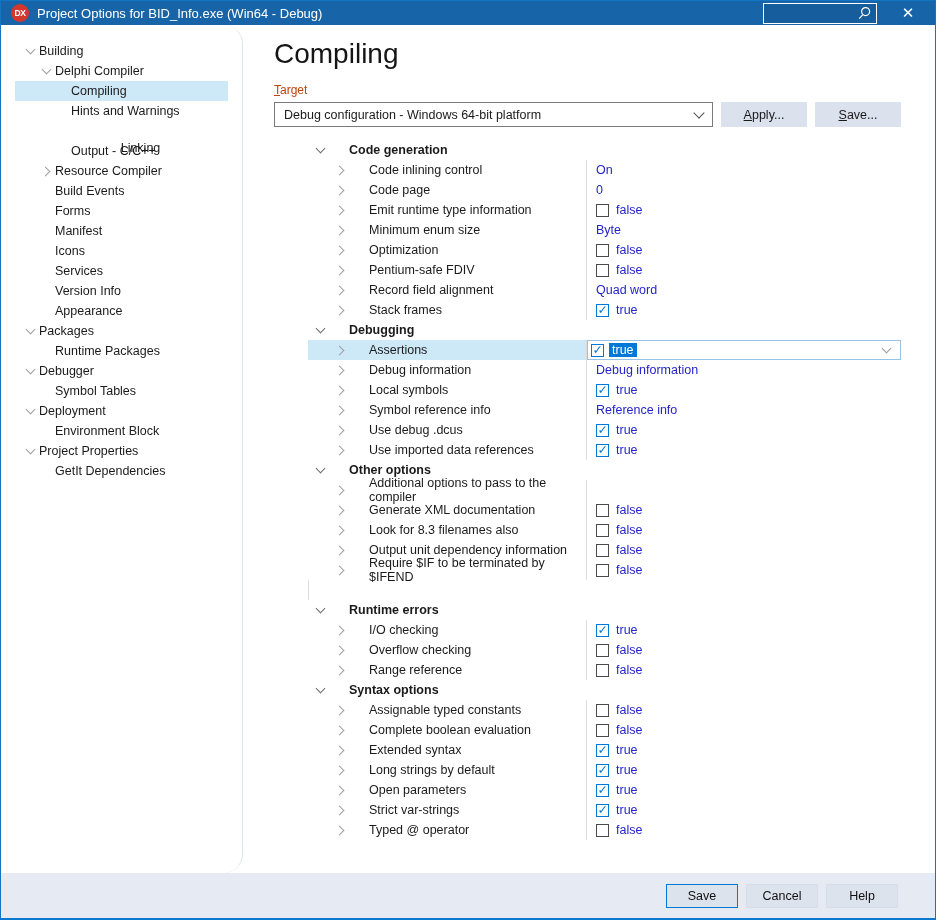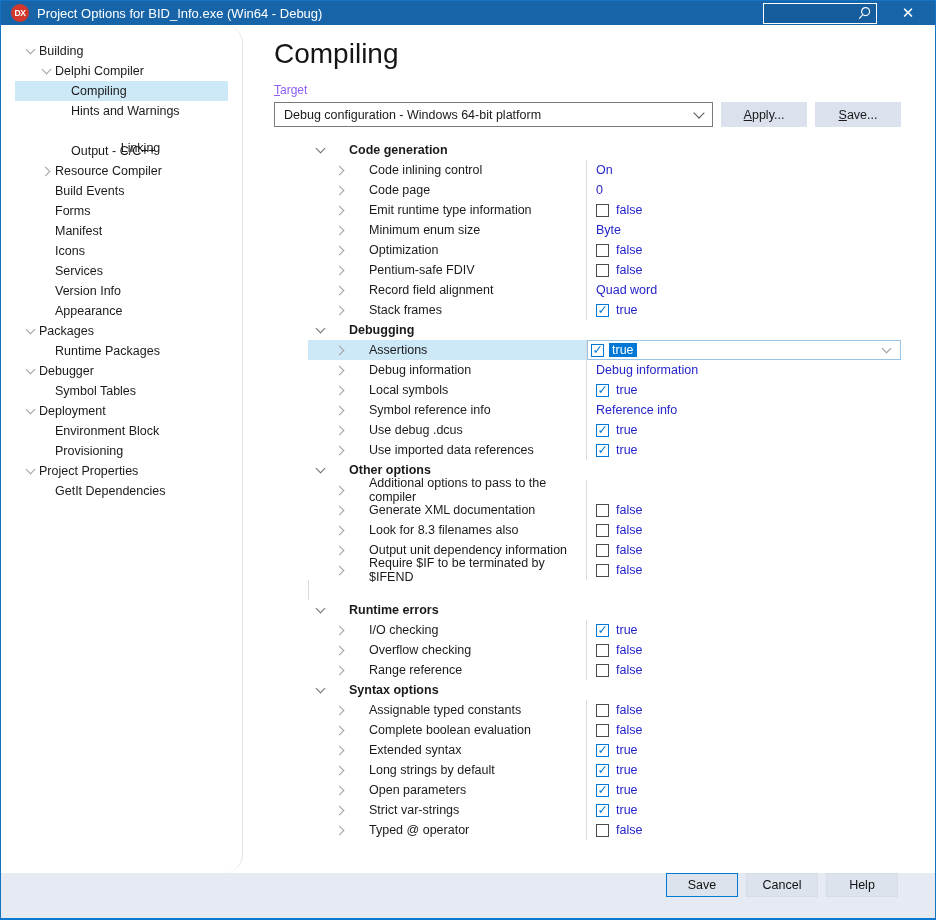--- a/index.html
+++ b/index.html
@@ -32,21 +32,21 @@
   .nav-row.selected { background:#cde8f7; }
   .chev-box { width:18px; height:20px; display:flex; align-items:center; justify-content:center; flex:none; }
   .chev { width:6px; height:6px; border-right:1px solid #8d8d8d; border-bottom:1px solid #8d8d8d; display:block; }
   .chev.down  { transform:rotate(45deg); margin-top:-3px; }
   .chev.right { transform:rotate(-45deg); margin-left:-2px; }
   .chev.dark  { border-color:#6e6e6e; }
   .chev.light { border-color:#9f9f9f; }
 
   .main { flex:1; padding-left:31px; box-sizing:border-box; overflow:hidden; }
   .page-title { font-size:28px; font-weight:400; color:#151515; margin-top:13px; }
-  .target-label { margin-top:13px; font-size:12px; color:#8b5cf6; }
+  .target-label { margin-top:13px; font-size:12px; color:#c2410c; }
   .target-row { display:flex; margin-top:5px; align-items:center; }
   .combo { width:439px; height:25px; box-sizing:border-box; border:1px solid #7a7a7a;
            display:flex; align-items:center; padding:0 9px; font-size:12.5px; color:#1a1a1a; background:#fff; }
   .combo .chev { margin-left:auto; width:7px; height:7px; border-color:#555; transform:rotate(45deg); margin-top:-4px; }
   .btn-top { width:86px; height:25px; margin-left:8px; background:#dbe2ee; border:none;
              font-size:12.5px; color:#1a1a1a; display:flex; align-items:center; justify-content:center;
              box-sizing:border-box; font-family:inherit; }
   .mnemo u { text-decoration:underline; }
 
   
@@ -65,21 +65,21 @@
                        font-size:12.5px; font-weight:bold; font-family:"DejaVu Sans",sans-serif; }
   .opt-val.editor-cell { padding:0; }
   .editor { width:100%; height:20px; box-sizing:border-box; border:1px solid #96c3e8; background:#fff;
             display:flex; align-items:center; padding-left:3px; }
   .editor .cb { margin-right:5px; }
   .sel-text { background:#0078d7; color:#fff; padding:0 3px; font-size:12.5px; }
   .editor .chev { margin-left:auto; margin-right:10px; width:6px; height:6px; border-color:#9a9a9a;
                   transform:rotate(45deg); margin-top:-3px; }
 
   
-  .footer { height:45px; flex:none; background:#e6ebf3; display:flex; align-items:flex-start;
+  .footer { height:45px; flex:none; background:#e6ebf3; display:flex; align-items:center;
             justify-content:flex-end; padding-right:37px; gap:8px; }
   .btn { width:72px; height:24px; background:#dde3ed; border:1px solid #d6dde9; font-size:12.5px;
          color:#111; display:flex; align-items:center; justify-content:center; box-sizing:border-box;
          font-family:inherit; }
   .btn.primary { border:1px solid #0078d7; }
 </style>
 </head>
 <body>
 
 <div class="window">
@@ -184,24 +184,20 @@
         <div class="nav-row" style="padding-left: 6px;">
           <span class="chev-box">
             <span class="chev down light"></span>
           </span>
           <span class="nav-label">Deployment</span>
         </div>
         <div class="nav-row" style="padding-left: 22px;">
           <span class="chev-box"></span>
           <span class="nav-label">Environment Block</span>
         </div>
-        <div class="nav-row" style="padding-left: 22px;">
-          <span class="chev-box"></span>
-          <span class="nav-label">Provisioning</span>
-        </div>
         <div class="nav-row" style="padding-left: 6px;">
           <span class="chev-box">
             <span class="chev down light"></span>
           </span>
           <span class="nav-label">Project Properties</span>
         </div>
         <div class="nav-row" style="padding-left: 22px;">
           <span class="chev-box"></span>
           <span class="nav-label">GetIt Dependencies</span>
         </div>

